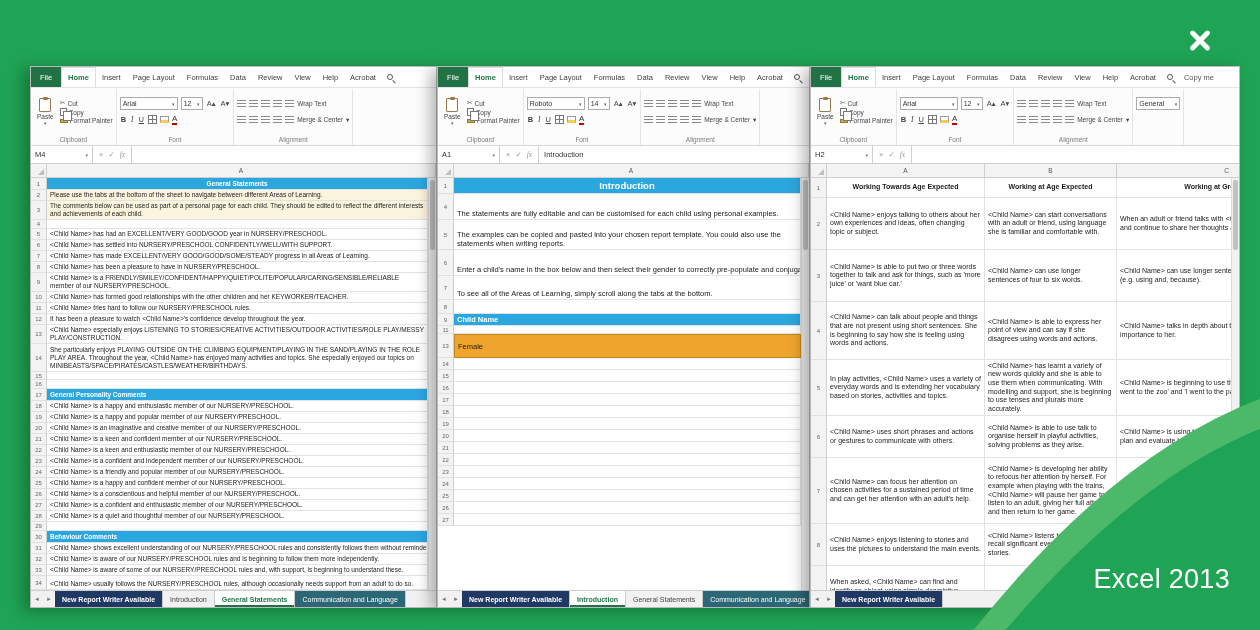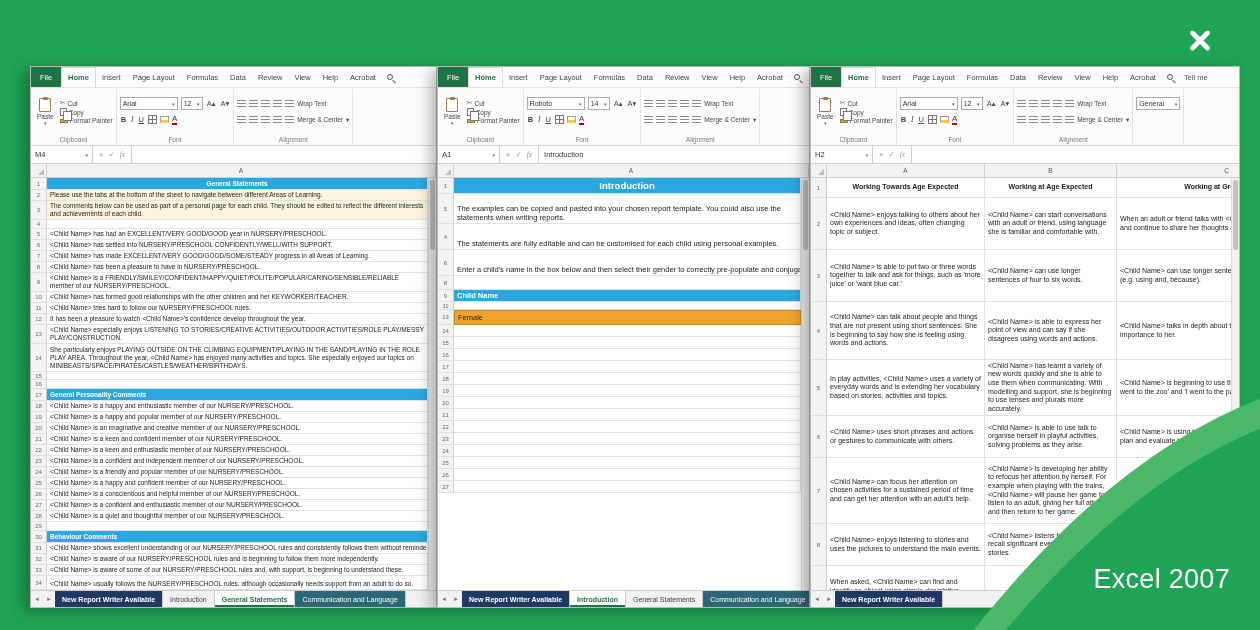--- a/index.html
+++ b/index.html
@@ -505,45 +505,49 @@
             <div class="colh" style="flex: 1 1 0%;">A</div>
           </div>
     </div>
 
     <div class="grid-wrap">
       <div class="grid">
             <div class="grow" style="height: 16px;">
               <div class="rnum">1</div>
               <div class="cell cell-h" style="flex: 1 1 0%;">Introduction</div>
             </div>
+            <div class="grow" style="height: 26px;">
+              <div class="rnum">4</div>
+              <div class="cell cell-t1" style="flex: 1 1 0%;">The statements are fully editable and can be customised for each child using personal examples.</div>
+            </div>
             <div class="grow" style="height: 30px;">
               <div class="rnum">5</div>
               <div class="cell cell-t" style="flex: 1 1 0%;">The examples can be copied and pasted into your chosen report template. You could also use the statements when writing reports.</div>
             </div>
             <div class="grow" style="height: 26px;">
-              <div class="rnum">4</div>
-              <div class="cell cell-t1" style="flex: 1 1 0%;">The statements are fully editable and can be customised for each child using personal examples.</div>
-            </div>
-            <div class="grow" style="height: 26px;">
               <div class="rnum">6</div>
               <div class="cell cell-t1" style="flex: 1 1 0%;">Enter a child's name in the box below and then select their gender to correctly pre-populate and conjugate the statements.</div>
             </div>
+            <div class="grow" style="height: 24px;">
+              <div class="rnum">7</div>
+              <div class="cell cell-t1" style="flex: 1 1 0%;">To see all of the Areas of Learning, simply scroll along the tabs at the bottom.</div>
+            </div>
             <div class="grow" style="height: 14px;">
               <div class="rnum">8</div>
               <div class="cell cell-e" style="flex: 1 1 0%;"></div>
             </div>
             <div class="grow" style="height: 12px;">
               <div class="rnum">9</div>
               <div class="cell cell-hl" style="flex: 1 1 0%;">Child Name</div>
             </div>
             <div class="grow" style="height: 8px;">
               <div class="rnum">11</div>
               <div class="cell cell-e" style="flex: 1 1 0%;"></div>
             </div>
-            <div class="grow" style="height: 15px;">
+            <div class="grow" style="height: 24px;">
               <div class="rnum">13</div>
               <div class="cell cell-g" style="flex: 1 1 0%;">Female</div>
             </div>
             <div class="grow" style="height: 12px;">
               <div class="rnum">14</div>
               <div class="cell cell-e" style="flex: 1 1 0%;"></div>
             </div>
             <div class="grow" style="height: 12px;">
               <div class="rnum">15</div>
               <div class="cell cell-e" style="flex: 1 1 0%;"></div>
@@ -623,21 +627,21 @@
           <span class="rtab">Page Layout</span>
           <span class="rtab">Formulas</span>
           <span class="rtab">Data</span>
           <span class="rtab">Review</span>
           <span class="rtab">View</span>
           <span class="rtab">Help</span>
           <span class="rtab">Acrobat</span>
           <span class="mag-wrap">
             <span class="mag"></span>
           </span>
-          <span class="rtab tellme">Tell me</span>
+          <span class="rtab tellme">Copy me</span>
         </div>
 
     <div class="ribbon">
       <div class="rgroup">
         <div class="rg-body">
           <div class="paste-btn">
             <span class="clip-ico"></span>
             <span>Paste</span>
             <span class="combo-caret" style="font-size:5px;color:#666">▾</span>
           </div>
@@ -818,16 +822,16 @@
 
   </div>
     </div>
 
   <svg class="corner-svg" width="1260" height="630" viewBox="0 0 1260 630">
     <path d="M 972 632 Q 1112 455 1262 398 L 1262 632 Z" fill="#4BB86A"></path>
     <path d="M 1004 632 Q 1132 480 1262 428 L 1262 632 Z" fill="#1FA354"></path>
   </svg>
 
   <div class="badge">
-    <div>Excel 2007</div>
+    <div>Excel 2013</div>
   </div>
 
 </div>
 
 </body></html>

